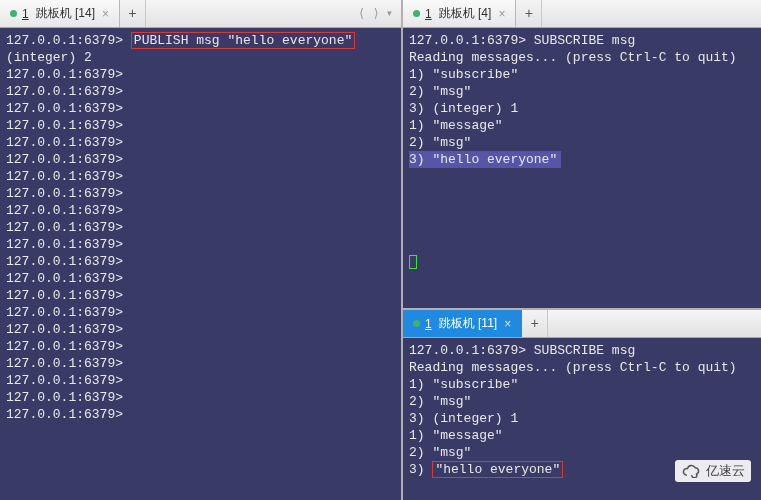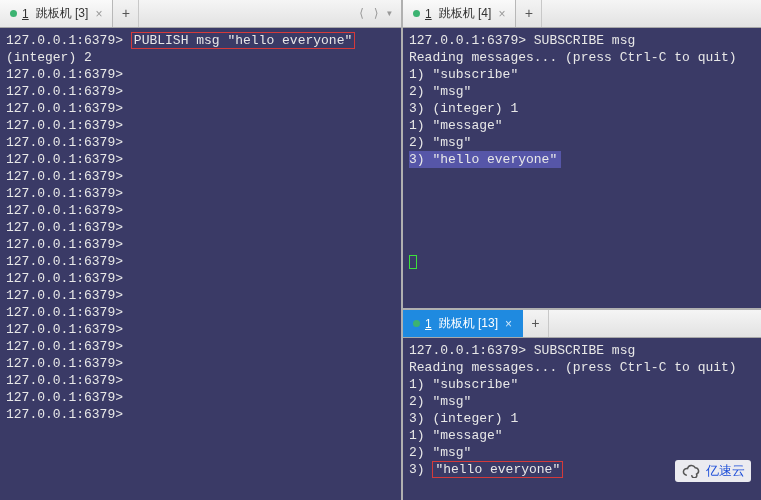--- a/index.html
+++ b/index.html
@@ -102,36 +102,36 @@
     position: absolute;
     right: 10px;
     bottom: 18px;
     display: flex;
     align-items: center;
     gap: 5px;
     background: rgba(255,255,255,0.9);
     padding: 2px 6px;
     border-radius: 3px;
     font-family: "Microsoft YaHei",sans-serif;
-    color: #1d4ed8;
+    color: #404040;
     font-size: 13px;
   }
   .watermark svg { width: 20px; height: 14px; }
 </style>
 </head>
 <body>
 
 <div class="split-root">
 
   <div class="pane-left">
     <div class="tabbar">
       <div class="tab">
         <span class="dot"></span>
         <span class="num">1</span>
-        <span>跳板机 [3]</span>
+        <span>跳板机 [14]</span>
         <span class="tab-close">×</span>
       </div>
       <div class="tab-add">+</div>
       <div class="tab-tools">
         <span>⟨ ⟩</span>
         <span>▾</span>
       </div>
     </div>
     <div class="term" id="term-left"><span class="prompt-line">127.0.0.1:6379&gt; <span class="boxed">PUBLISH msg "hello everyone"</span></span><span class="prompt-line">(integer) 2</span><span class="prompt-line">127.0.0.1:6379&gt;</span><span class="prompt-line">127.0.0.1:6379&gt;</span><span class="prompt-line">127.0.0.1:6379&gt;</span><span class="prompt-line">127.0.0.1:6379&gt;</span><span class="prompt-line">127.0.0.1:6379&gt;</span><span class="prompt-line">127.0.0.1:6379&gt;</span><span class="prompt-line">127.0.0.1:6379&gt;</span><span class="prompt-line">127.0.0.1:6379&gt;</span><span class="prompt-line">127.0.0.1:6379&gt;</span><span class="prompt-line">127.0.0.1:6379&gt;</span><span class="prompt-line">127.0.0.1:6379&gt;</span><span class="prompt-line">127.0.0.1:6379&gt;</span><span class="prompt-line">127.0.0.1:6379&gt;</span><span class="prompt-line">127.0.0.1:6379&gt;</span><span class="prompt-line">127.0.0.1:6379&gt;</span><span class="prompt-line">127.0.0.1:6379&gt;</span><span class="prompt-line">127.0.0.1:6379&gt;</span><span class="prompt-line">127.0.0.1:6379&gt;</span><span class="prompt-line">127.0.0.1:6379&gt;</span><span class="prompt-line">127.0.0.1:6379&gt;</span><span class="prompt-line">127.0.0.1:6379&gt;</span></div>
   </div>
@@ -149,21 +149,21 @@
         <div class="tab-add">+</div>
       </div>
       <div class="term" id="term-rt"><span class="prompt-line">127.0.0.1:6379&gt; SUBSCRIBE msg</span><span class="prompt-line">Reading messages... (press Ctrl-C to quit)</span><span class="prompt-line">1) "subscribe"</span><span class="prompt-line">2) "msg"</span><span class="prompt-line">3) (integer) 1</span><span class="prompt-line">1) "message"</span><span class="prompt-line">2) "msg"</span><span class="prompt-line"><span class="hl-row">3) "hello everyone"</span></span><br><br><br><br><br><span class="prompt-line"><span class="cursor"></span></span></div>
     </div>
 
     <div class="pane-bottom">
       <div class="tabbar">
         <div class="tab active-blue">
           <span class="dot"></span>
           <span class="num">1</span>
-          <span>跳板机 [13]</span>
+          <span>跳板机 [11]</span>
           <span class="tab-close">×</span>
         </div>
         <div class="tab-add">+</div>
       </div>
       <div class="term" id="term-rb"><span class="prompt-line">127.0.0.1:6379&gt; SUBSCRIBE msg</span><span class="prompt-line">Reading messages... (press Ctrl-C to quit)</span><span class="prompt-line">1) "subscribe"</span><span class="prompt-line">2) "msg"</span><span class="prompt-line">3) (integer) 1</span><span class="prompt-line">1) "message"</span><span class="prompt-line">2) "msg"</span><span class="prompt-line">3) <span class="boxed-sm">"hello everyone"</span></span></div>
     </div>
   </div>
 </div>
 
 <div class="watermark">

